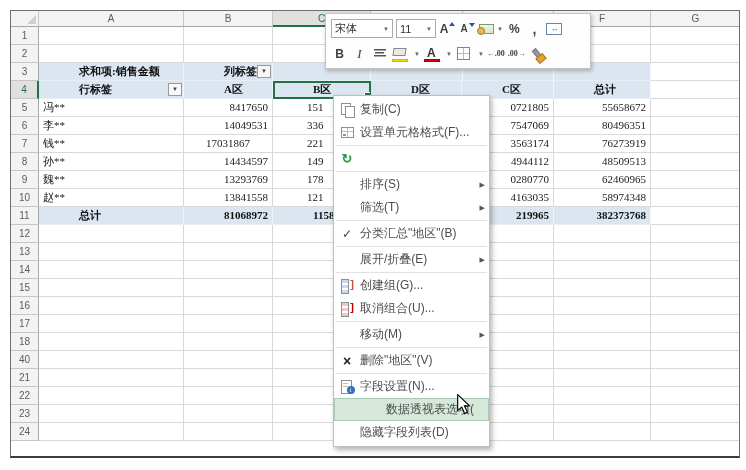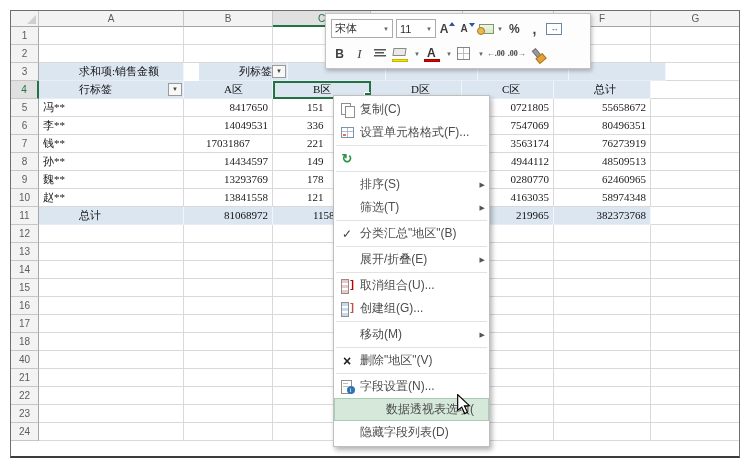--- a/index.html
+++ b/index.html
@@ -18,21 +18,21 @@
   .rhead { width:28px; border-right:1px solid #a6a6a6; border-bottom:1px solid #c6c6c6; font-size:10px; color:#5c5c5c;
            display:flex; align-items:center; justify-content:center; flex:none; background:#f3f3f3;}
   .rhead.sel { background:#e0e0e0; color:#217346; border-right:2px solid #217346;}
   .cell { height:18px; border-right:1px solid #d9d9d9; border-bottom:1px solid #d9d9d9; flex:none;
           font-family:"Liberation Serif",serif; font-size:11px; color:#1a1a1a; line-height:17px;
           padding:0 4px; white-space:nowrap; overflow:hidden; position:relative;}
   .cell.num { text-align:right; }
   .cell.clip { text-align:left; padding-left:34px; }
   .cell.clip-total { padding-left:28px; }
   .cell.pv { background:#dce6f1; border-right-color:#f2f6fa; border-bottom-color:#e8eef6;}
-  .cell.b { font-weight:normal; color:#111;padding-left:40px; }
+  .cell.b { font-weight:bold; color:#111;padding-left:40px; }
   .cell.active { outline:2px solid #217346; outline-offset:-2px; z-index:3; }
   .cell.active::after { content:""; position:absolute; right:-1px; bottom:-1px; width:5px; height:5px; background:#217346; border:1px solid #fff;}
   .filter-btn { position:absolute; right:1px; top:2px; width:14px; height:13px; background:#f8f8f8; border:1px solid #9a9a9a;
                 font-size:6px; color:#444; display:flex; align-items:center; justify-content:center; font-family:"Liberation Sans",sans-serif;}
 
   
   .mini-toolbar { position:absolute; left:325px; top:13px; width:266px; background:#fdfdfd;
                   border:1px solid #c3c3c3; box-shadow:1px 2px 4px rgba(0,0,0,.25); z-index:10; padding:2px 5px;}
   .tb-row { display:flex; align-items:center; height:25px; gap:3px; }
   .combo { display:flex; align-items:center; justify-content:space-between; border:1px solid #ababab; background:#fff;
@@ -135,21 +135,21 @@
       <div class="cell" style="width: 89px;"></div>
       <div class="cell" style="width: 98px;"></div>
       <div class="cell" style="width: 92px;"></div>
       <div class="cell" style="width: 91px;"></div>
       <div class="cell" style="width: 97px;"></div>
       <div class="cell" style="width: 90px;"></div>
     </div>
     <div class="srow">
       <div class="rhead">3</div>
       <div class="cell pv b" style="width: 145px;">求和项:销售金额</div>
-      <div class="cell pv b" style="width: 89px; margin-left: 15px;">列标签<span class="filter-btn">▼</span></div>
+      <div class="cell pv b" style="width: 89px;">列标签<span class="filter-btn">▼</span></div>
       <div class="cell pv" style="width: 98px;"></div>
       <div class="cell pv" style="width: 92px;"></div>
       <div class="cell pv" style="width: 91px;"></div>
       <div class="cell pv" style="width: 97px;"></div>
       <div class="cell" style="width: 90px;"></div>
     </div>
     <div class="srow">
       <div class="rhead sel">4</div>
       <div class="cell pv b" style="width: 145px;">行标签<span class="filter-btn">▼</span></div>
       <div class="cell pv b" style="width: 89px;">A区</div>
@@ -466,31 +466,31 @@
   </div>
 <div class="msep"></div>
   <div class="mitem">
     <span class="gutter"></span>
     <span class="mlabel">展开/折叠(E)</span>
     <span class="marrow">▶</span>
   </div>
 <div class="msep"></div>
   <div class="mitem">
     <span class="gutter">
+        <span class="mi mi-group"></span>
+      </span>
+    <span class="mlabel">创建组(G)...</span>
+    <span class="marrow"></span>
+  </div>
+
+  <div class="mitem">
+    <span class="gutter">
         <span class="mi mi-ungroup"></span>
       </span>
     <span class="mlabel">取消组合(U)...</span>
-    <span class="marrow"></span>
-  </div>
-
-  <div class="mitem">
-    <span class="gutter">
-        <span class="mi mi-group"></span>
-      </span>
-    <span class="mlabel">创建组(G)...</span>
     <span class="marrow"></span>
   </div>
 <div class="msep"></div>
   <div class="mitem">
     <span class="gutter"></span>
     <span class="mlabel">移动(M)</span>
     <span class="marrow">▶</span>
   </div>
 <div class="msep"></div>
   <div class="mitem">

